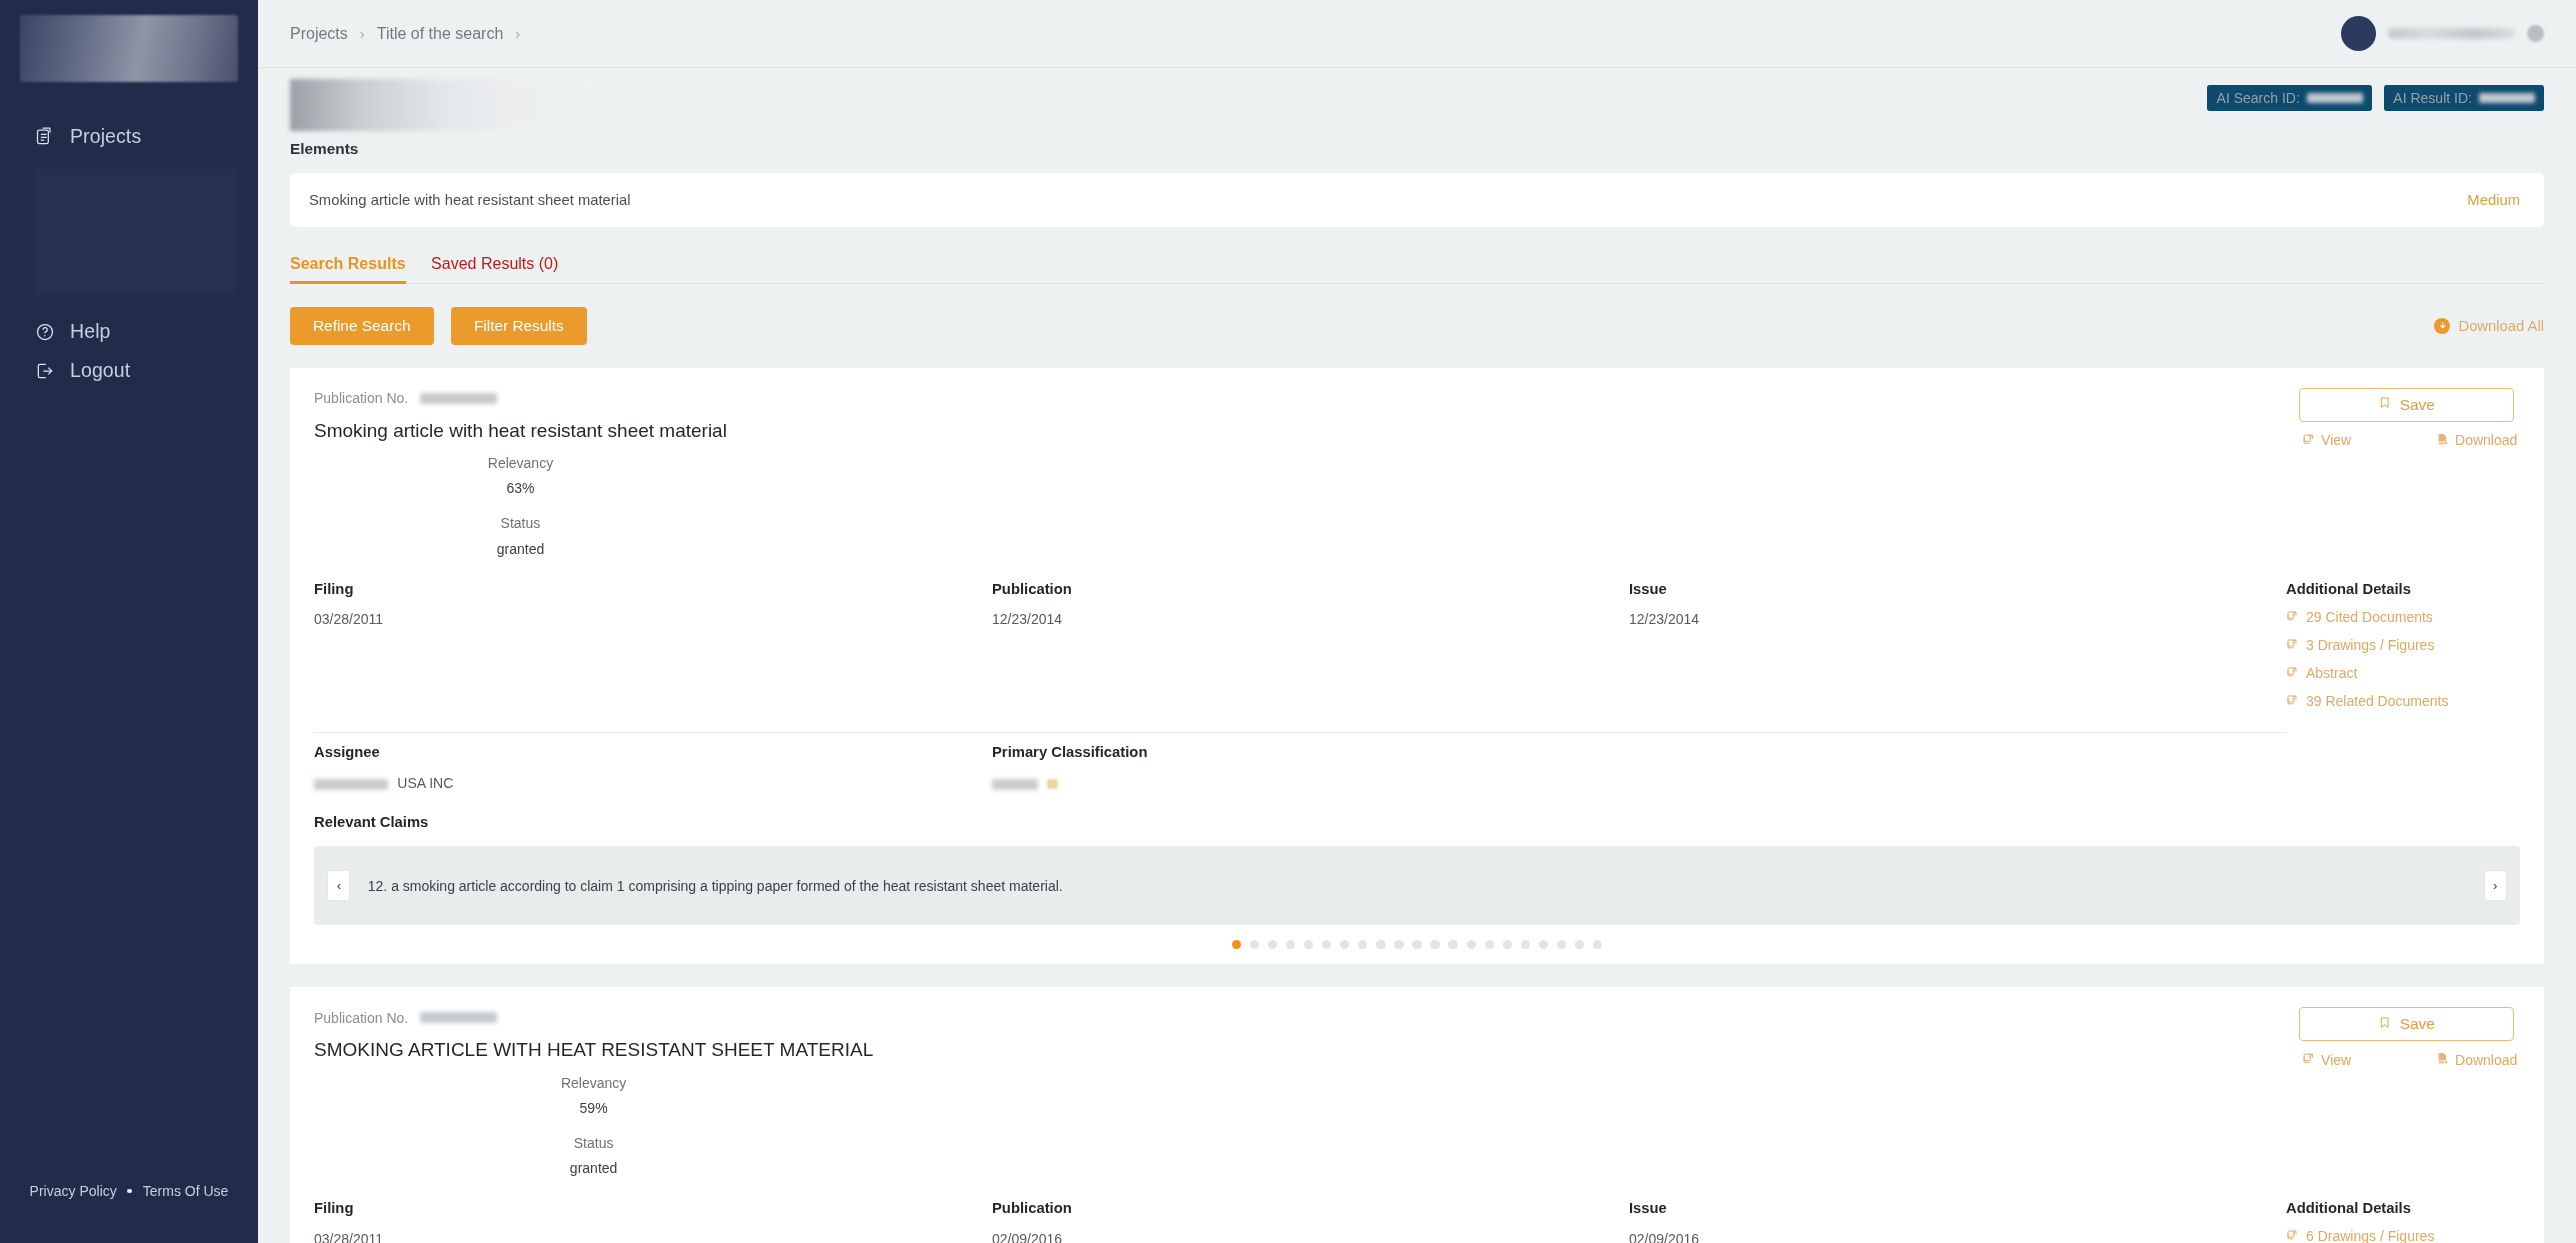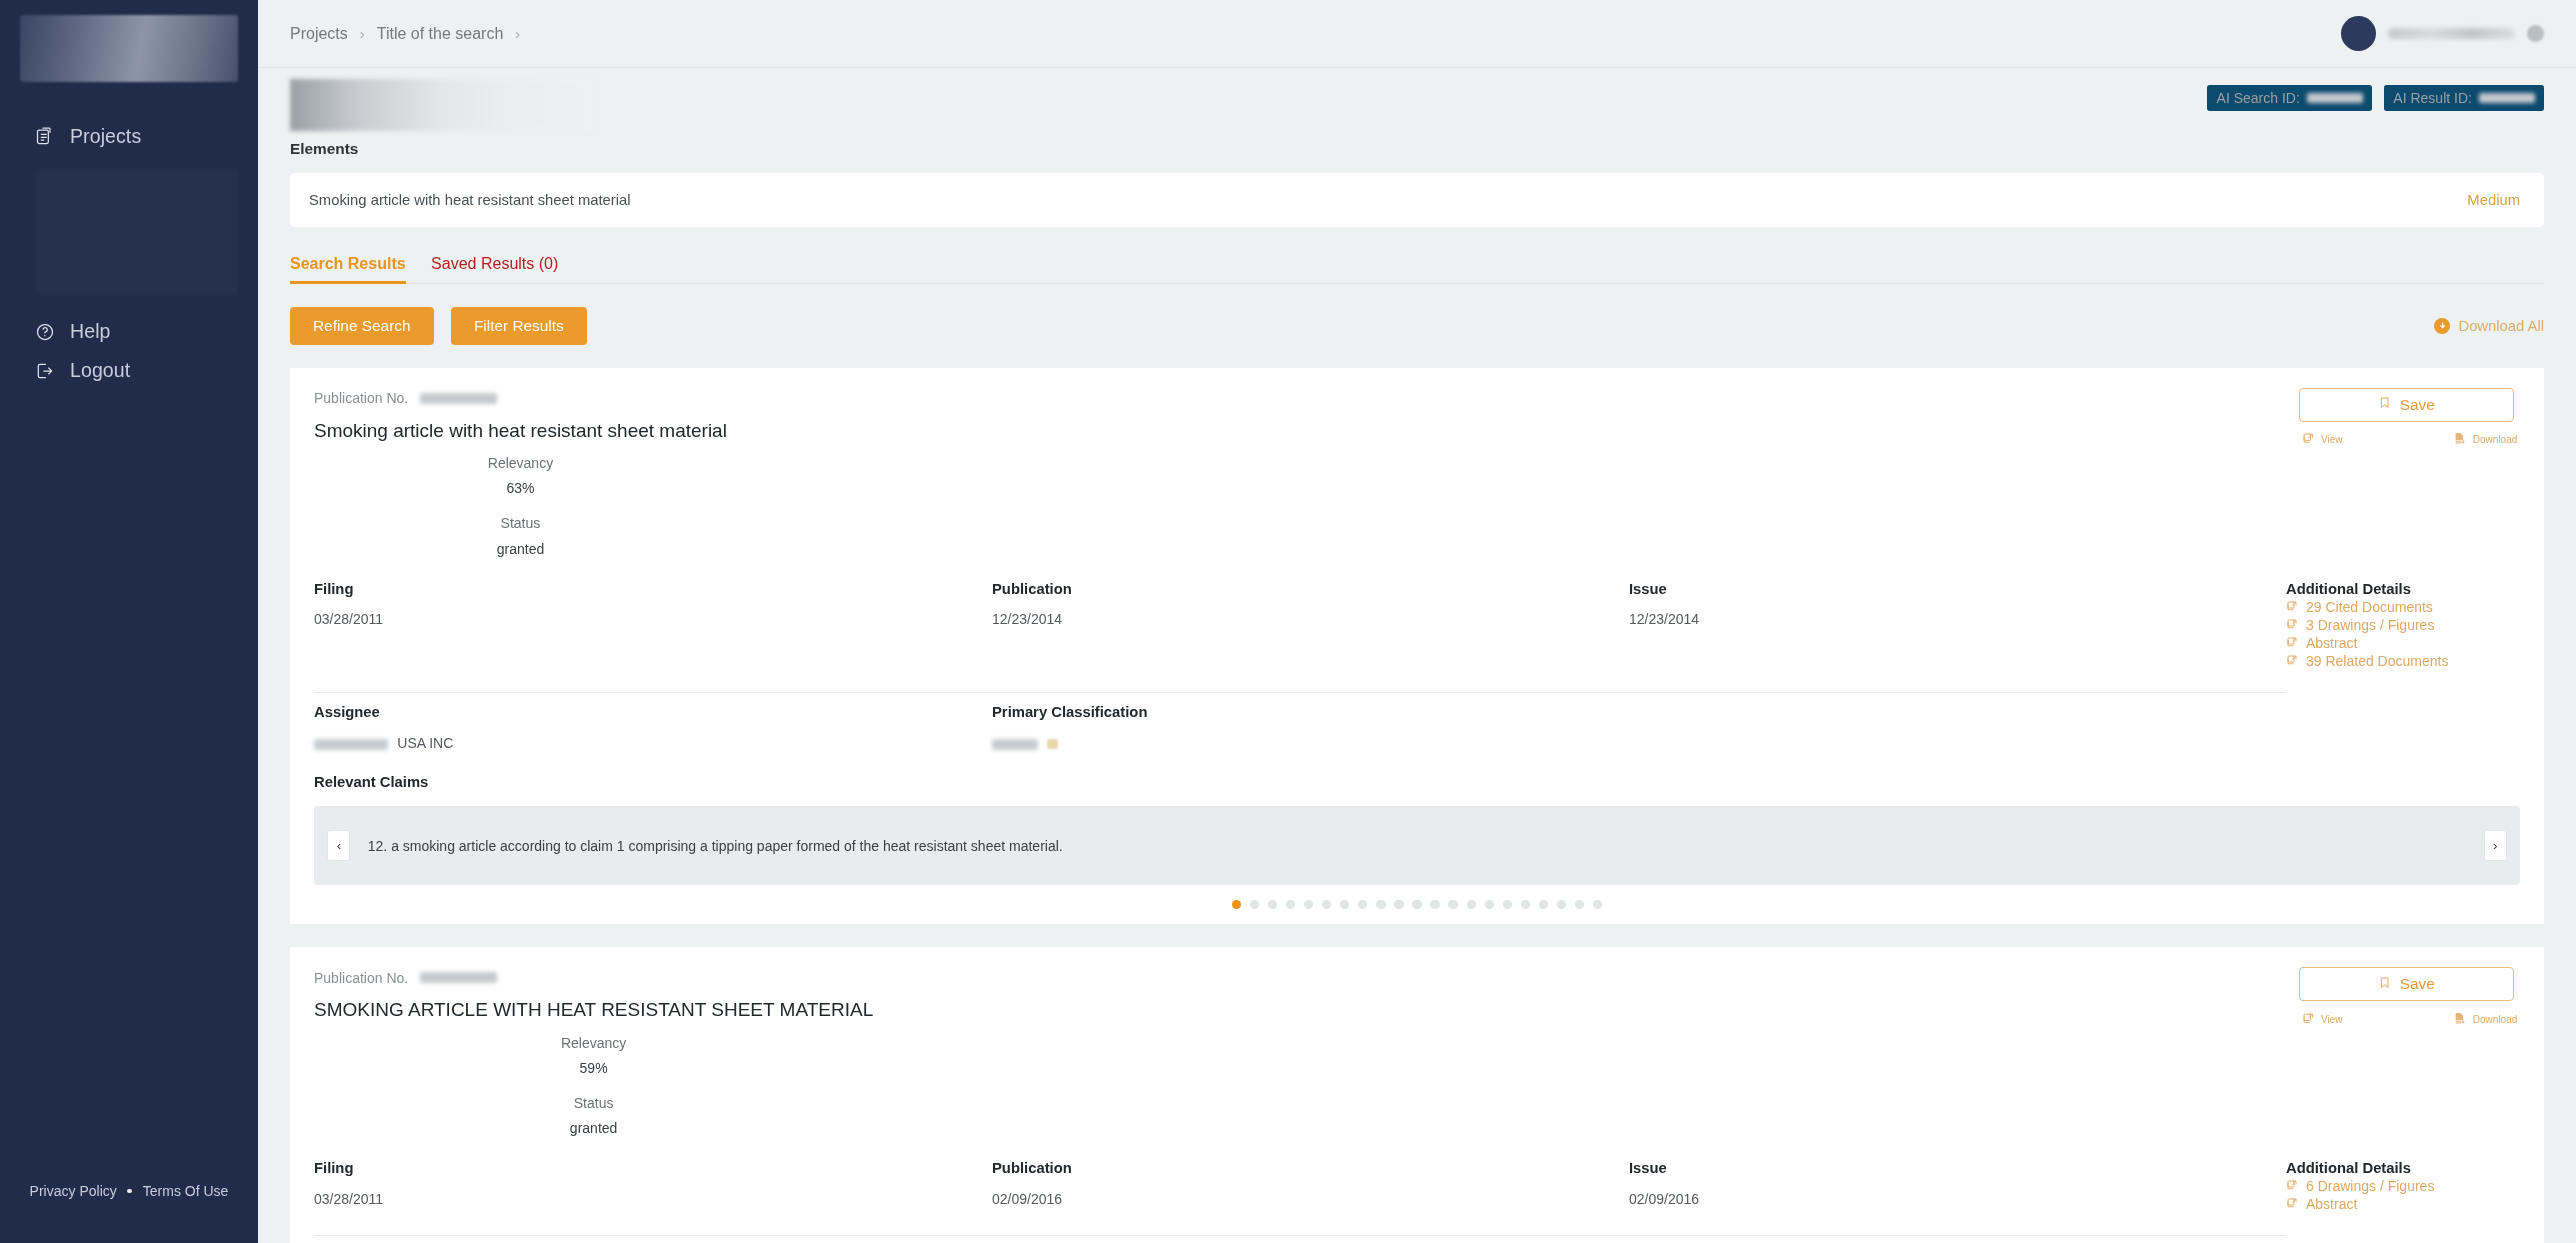--- a/index.html
+++ b/index.html
@@ -145,37 +145,37 @@
   .meta .gap { width: 14.8px; }
 
   .card-head-right { width: 221px; text-align: center; }
   .save-btn {
     width: 215px; height: 34px; border: 0.7px solid #edb87a; border-radius: 4px;
     background: #fff; color: #e59a3e; font-size: 15.4px;
     display: flex; align-items: center; justify-content: center; gap: 8px;
     cursor: pointer; font-family: "Liberation Sans", sans-serif;
   }
   .vd-row { display: flex; justify-content: space-between; margin-top: 10.7px; padding: 0 2.7px; }
-  .vd { display: flex; align-items: center; gap: 6.7px; color: #e0a861; font-size: 10px; cursor: pointer; }
+  .vd { display: flex; align-items: center; gap: 6.7px; color: #e0a861; font-size: 14px; cursor: pointer; }
 
   .grid {
     display: grid;
     grid-template-columns: 678px 637px 657px 1fr;
     margin-top: 24px;
   }
   .grid.second { margin-top: 12px; }
   .fld-label { font-size: 14.8px; font-weight: bold; color: #23282d; }
   .fld-value { font-size: 14px; color: #55595e; margin-top: 14.8px; }
   .redact-sm { display: inline-block; width: 74px; height: 10.7px; border-radius: 2px; background: #c7ccd0; filter: blur(2px); vertical-align: middle; }
   .redact-xs { display: inline-block; width: 46px; height: 10.7px; border-radius: 2px; background: #c7ccd0; filter: blur(2px); vertical-align: middle; }
   .redact-amber { display: inline-block; width: 10.7px; height: 10px; border-radius: 2px; background: #e8d8a8; filter: blur(1.3px); vertical-align: middle; }
 
   .addl { }
   .addl-title { font-size: 14.8px; font-weight: bold; color: #23282d; }
-  .addl-link { display: flex; align-items: flex-end; gap: 8px; color: #e0a861; font-size: 14px; margin-top: 2px; cursor: pointer; }
+  .addl-link { display: flex; align-items: flex-end; gap: 8px; color: #e0a861; font-size: 14px; margin-top: 12px; cursor: pointer; }
 
   .hr { height: 0.7px; background: #e8ebeb; margin-top: 23px; }
 
   .claims-wrap { margin-top: 23px; }
   .claims-box {
     background: #e9ecec; border-radius: 4px; margin-top: 16px;
     height: 79px; display: flex; align-items: center; padding: 0 13.4px;
   }
   .arrow-btn {
     width: 23px; height: 31px; background: #fff; border: 0.7px solid #e3e6e6; border-radius: 2.7px;

